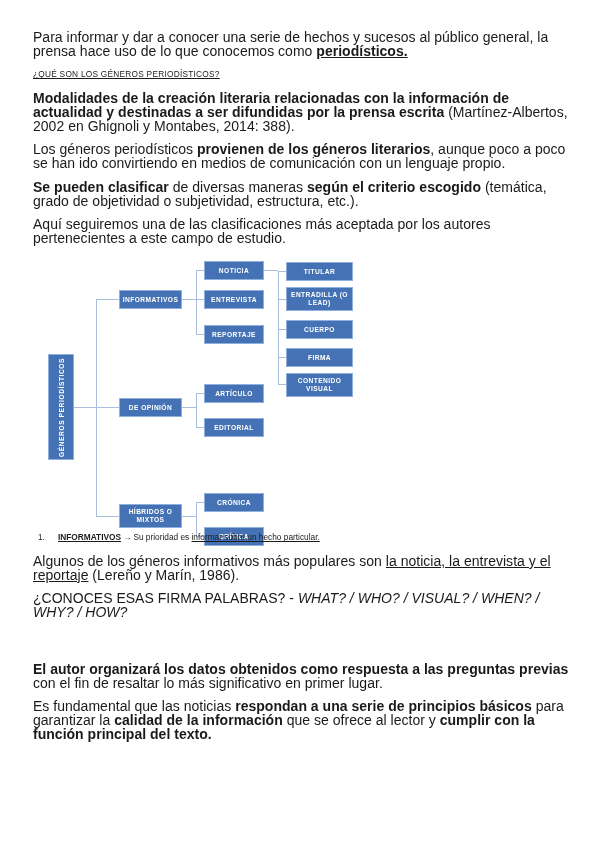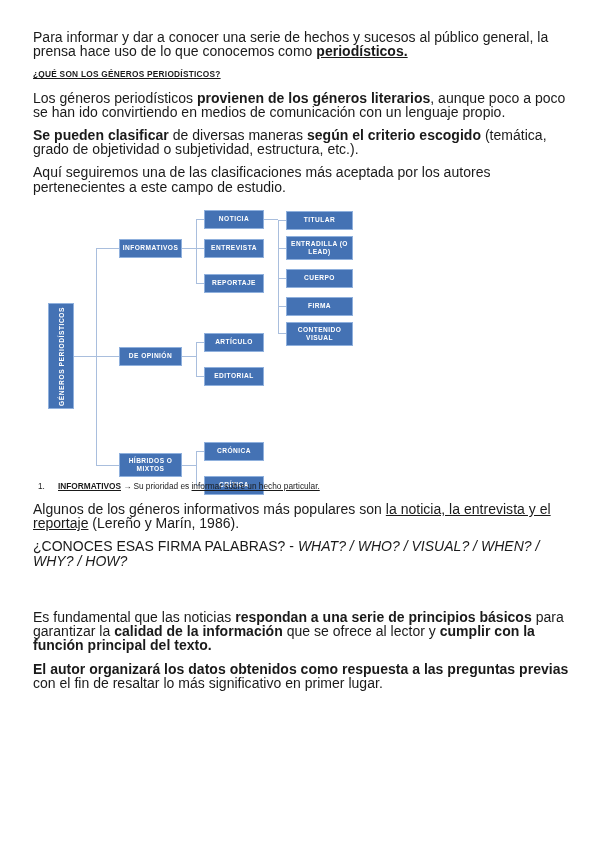--- a/index.html
+++ b/index.html
@@ -24,21 +24,21 @@
     margin: 0 0 9px 0;
     text-align: left;
     letter-spacing: 0.02px;
   }
   .b { font-weight: bold; }
   .u { text-decoration: underline; }
   .i { font-style: italic; }
   h2.heading {
     font-size: 8.3px;
     line-height: 14.2px;
-    font-weight: bold;
+    font-weight: normal;
     text-decoration: underline;
     margin: 0 0 9px 0;
     letter-spacing: 0.25px;
   }
   .numlist {
     font-size: 8.3px;
     line-height: 14.2px;
     margin: 0 0 9px 0;
     padding-left: 25px;
     position: relative;
@@ -86,20 +86,21 @@
 </style>
 </head>
 <body>
 
 <div class="page">
 
   <p class="para"><span>Para informar y dar a conocer una serie de hechos y sucesos al público general, la prensa hace uso de lo que conocemos como </span><span class="b u">periodísticos.</span></p>
 
   <h2 class="heading">¿QUÉ SON LOS GÉNEROS PERIODÍSTICOS?</h2>
 
+  <p class="para"><span class="b">Modalidades de la creación literaria relacionadas con la información de actualidad y destinadas a ser difundidas por la prensa escrita</span><span> (Martínez-Albertos, 2002 en Ghignoli y Montabes, 2014: 388).</span></p>
 
   <p class="para"><span>Los géneros periodísticos </span><span class="b">provienen de los géneros literarios</span><span>, aunque poco a poco se han ido convirtiendo en medios de comunicación con un lenguaje propio.</span></p>
 
 
   <p class="para"><span class="b">Se pueden clasificar</span><span> de diversas maneras </span><span class="b">según el criterio escogido</span><span> (temática, grado de objetividad o subjetividad, estructura, etc.).</span></p>
 
   <p class="para">Aquí seguiremos una de las clasificaciones más aceptada por los autores pertenecientes a este campo de estudio.</p>
 
   <div class="diagram">
 
@@ -158,17 +159,17 @@
 
 
   <p class="para"><span>Algunos de los géneros informativos más populares son </span><span class="u">la noticia, la entrevista y el reportaje</span><span> (Lereño y Marín, 1986).</span></p>
 
 
 
   <p class="para"><span>¿CONOCES ESAS FIRMA PALABRAS? - </span><span class="i">WHAT? / WHO? / VISUAL? / WHEN? / WHY? / HOW?</span></p>
 
   <p class="para" style="margin-bottom:19px;">&nbsp;</p>
 
+  <p class="para"><span class="b">El autor organizará los datos obtenidos como respuesta a las preguntas previas</span><span> con el fin de resaltar lo más significativo en primer lugar.</span></p>
+
   <p class="para"><span>Es fundamental que las noticias </span><span class="b">respondan a una serie de principios básicos</span><span> para garantizar la </span><span class="b">calidad de la información</span><span> que se ofrece al lector y </span><span class="b">cumplir con la función principal del texto.</span></p>
-
-  <p class="para"><span class="b">El autor organizará los datos obtenidos como respuesta a las preguntas previas</span><span> con el fin de resaltar lo más significativo en primer lugar.</span></p>
 
 </div>
 
 </body></html>

